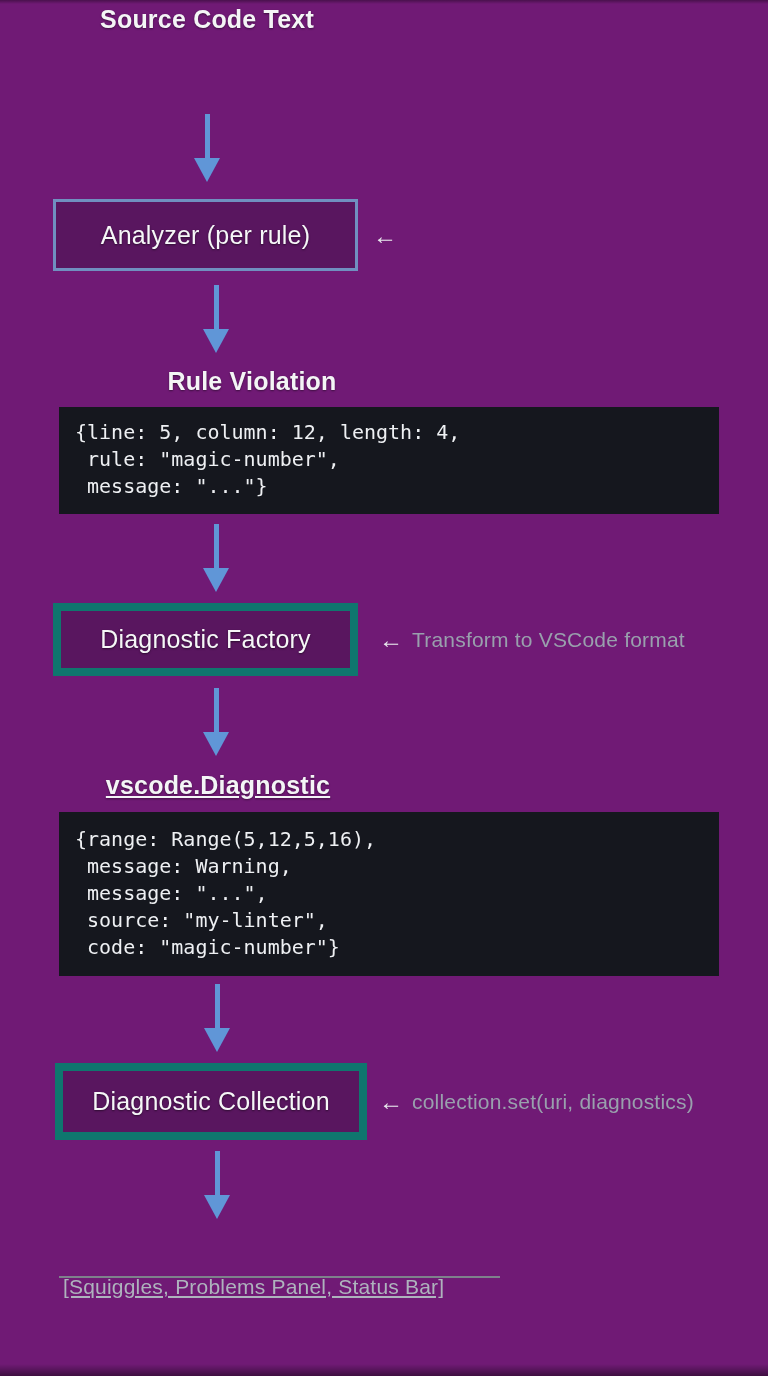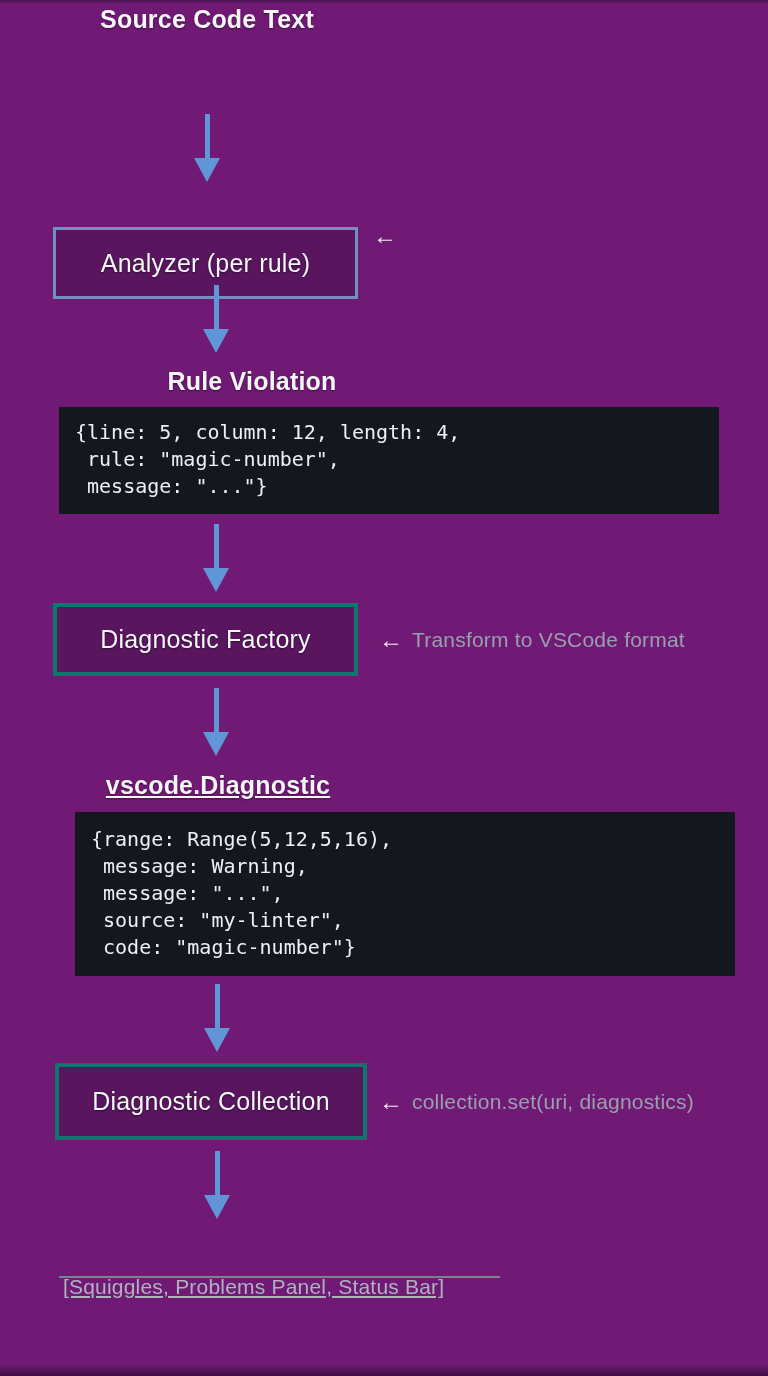--- a/index.html
+++ b/index.html
@@ -31,21 +31,21 @@
   }
   .node-box {
     position: absolute;
     box-sizing: border-box;
     display: flex;
     align-items: center;
     justify-content: center;
     background: rgba(8,10,16,0.22);
   }
   .node-box.blue  { border: 3px solid #7090c0; }
-  .node-box.green { border: 4px solid #0f766e; }
+  .node-box.green { border: 8px solid #0f766e; }
   .node-box .label {
     font-size: 25px;
     font-weight: 500;
     color: #f6f7f8;
     letter-spacing: 0.2px;
     text-shadow: 0 1px 2px rgba(0,0,0,0.5);
     white-space: nowrap;
   }
   .flow-arrow {
     position: absolute;
@@ -99,31 +99,31 @@
     position: absolute;
     font-size: 21px;
     line-height: 28px;
     color: #aeb3bd;
     letter-spacing: 0.2px;
     white-space: nowrap;
   }
   
   #title-source        { left: 0;   top: 63;   width: 414px; }
   #arrow-1             { left: 194px; top: 114px; }
-  #box-analyzer        { left: 53px;  top: 199px; width: 305px; height: 72px; margin-top: 28px; }
+  #box-analyzer        { left: 53px;  top: 199px; width: 305px; height: 72px; }
   #ann-analyzer        { left: 373px; top: 221px; }
   #arrow-2             { left: 203px; top: 285px; }
   #title-rule          { left: 0;   top: 362px; width: 424px; padding-left: 40px; }
   #code-violation      { left: 59px;  top: 407px; width: 660px; height: 107px; padding: 12px 16px 0 16px; }
   #arrow-3             { left: 203px; top: 524px; }
   #box-factory         { left: 53px;  top: 603px; width: 305px; height: 73px; }
   #ann-factory         { left: 379px; top: 625px; }
   #arrow-4             { left: 203px; top: 688px; }
   #title-diagnostic    { left: 0;   top: 766px; width: 436px; text-decoration: underline; }
-  #code-diagnostic     { left: 59px;  top: 812px; width: 660px; height: 164px; padding: 14px 0 0 16px; margin-left: 16px; }
+  #code-diagnostic     { left: 59px;  top: 812px; width: 660px; height: 164px; padding: 14px 0 0 16px; }
   #arrow-5             { left: 204px; top: 984px; }
   #box-collection      { left: 55px;  top: 1063px; width: 312px; height: 77px; }
   #ann-collection      { left: 379px; top: 1087px; }
   #arrow-6             { left: 204px; top: 1151px; }
   #title-ui            { left: 0;   top: 1229px; width: 434px; }
   #divider-ui          { left: 59px;  top: 1276px; width: 441px; }
   #subtitle-ui         { left: 63px;  top: 1273px; text-decoration: underline; }
 </style>
 </head>
 <body>

